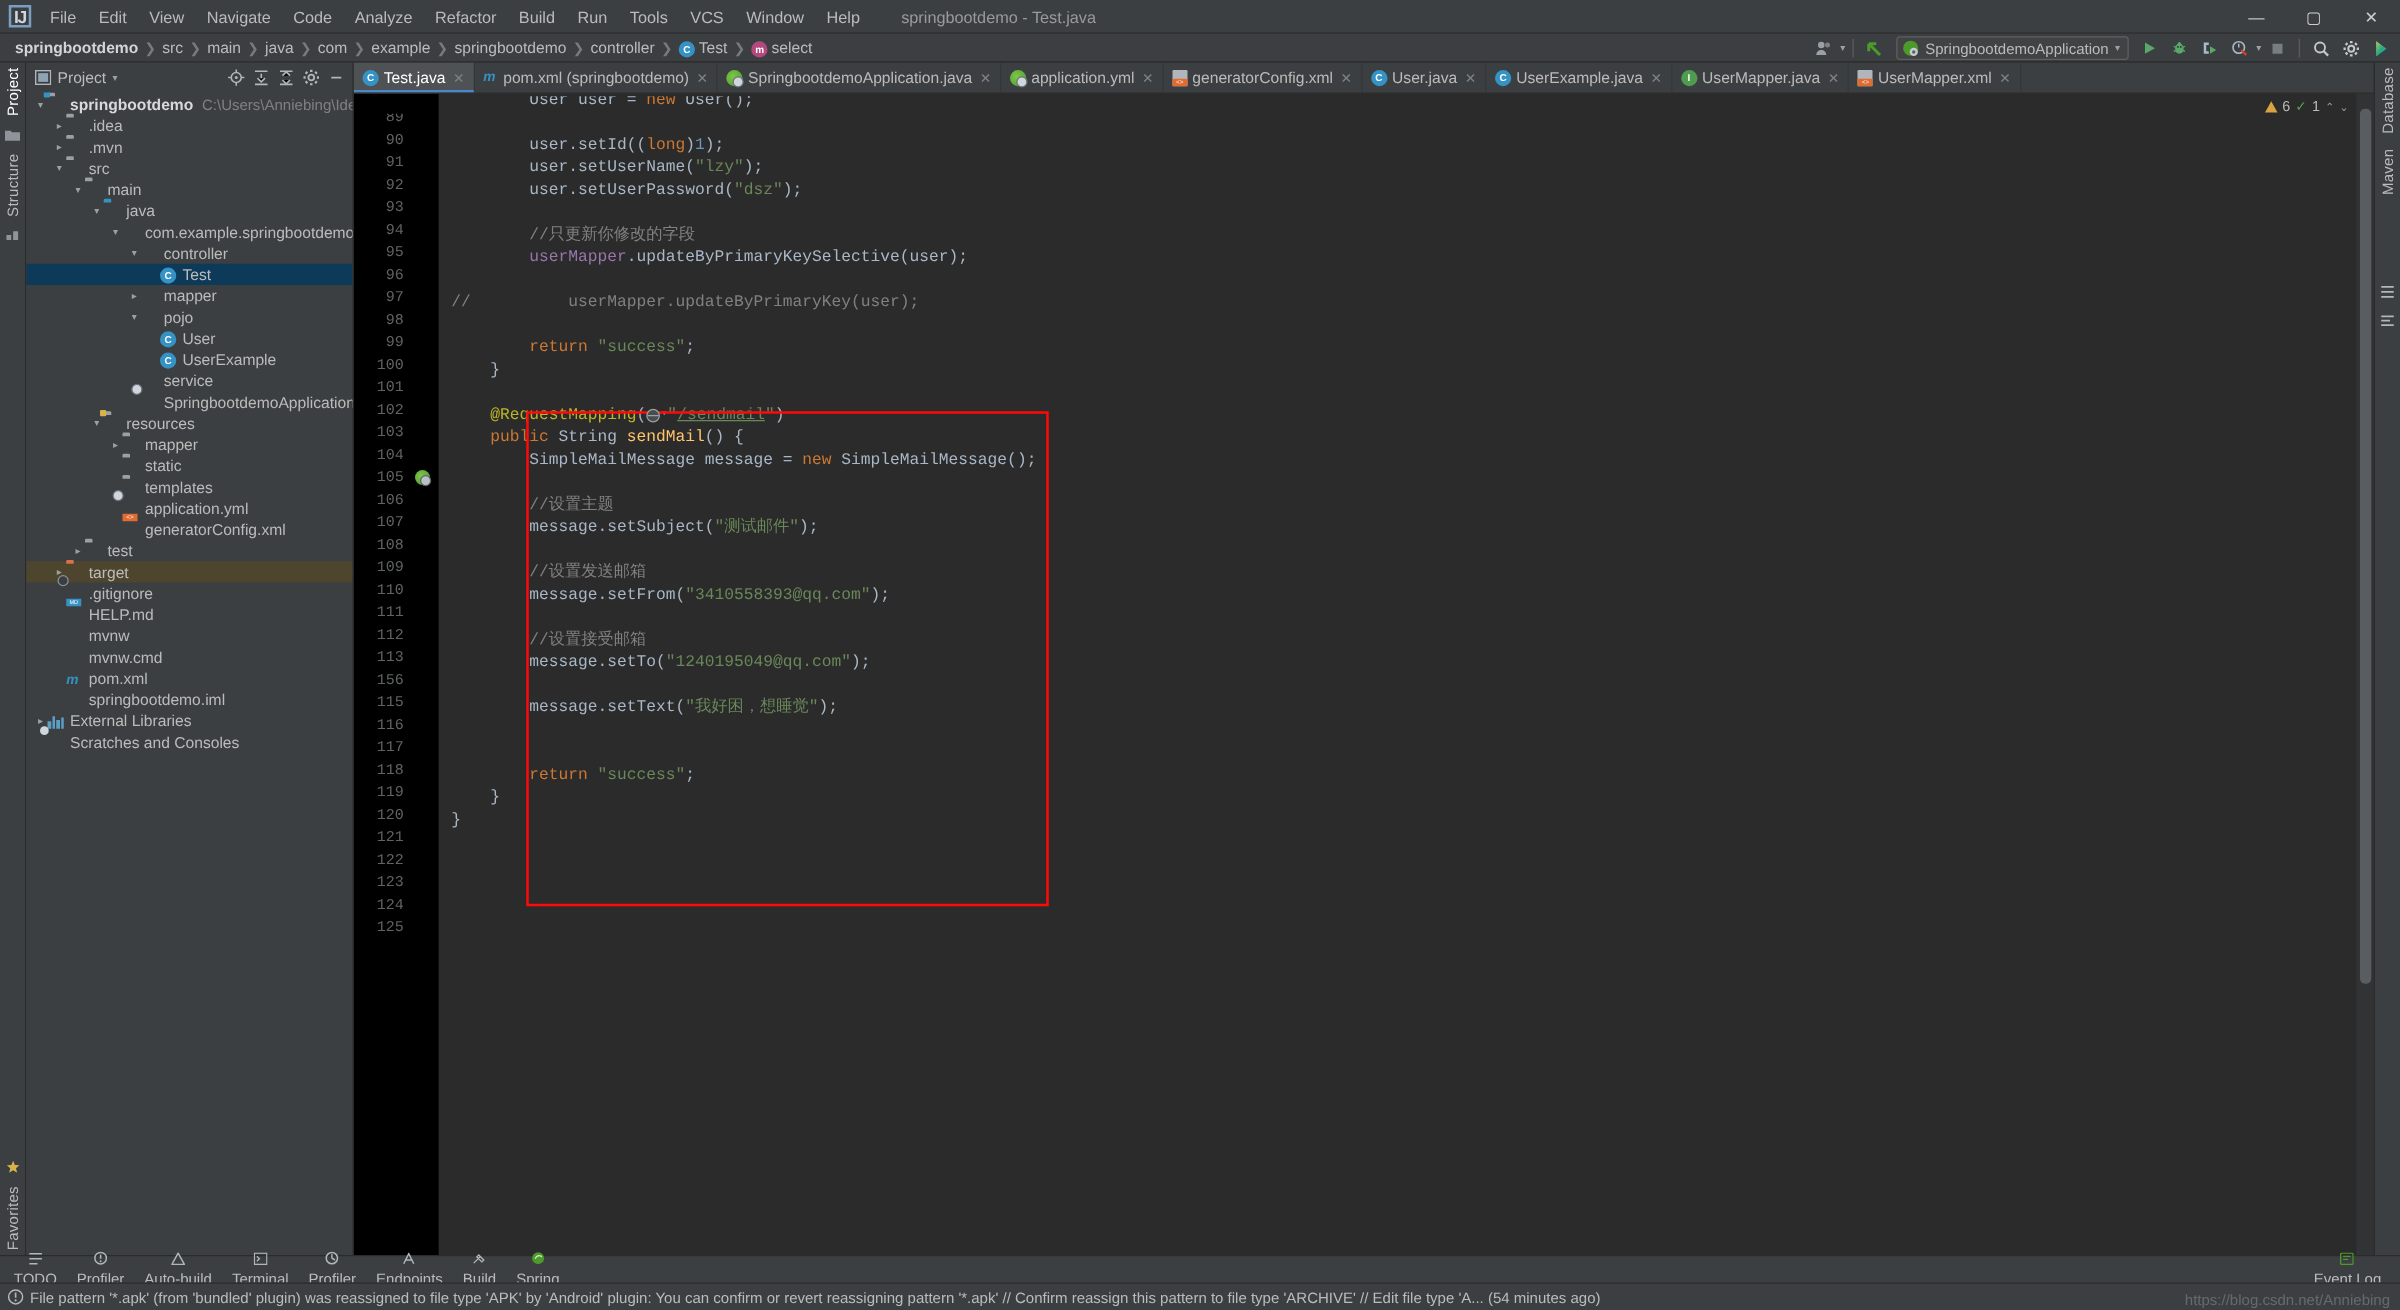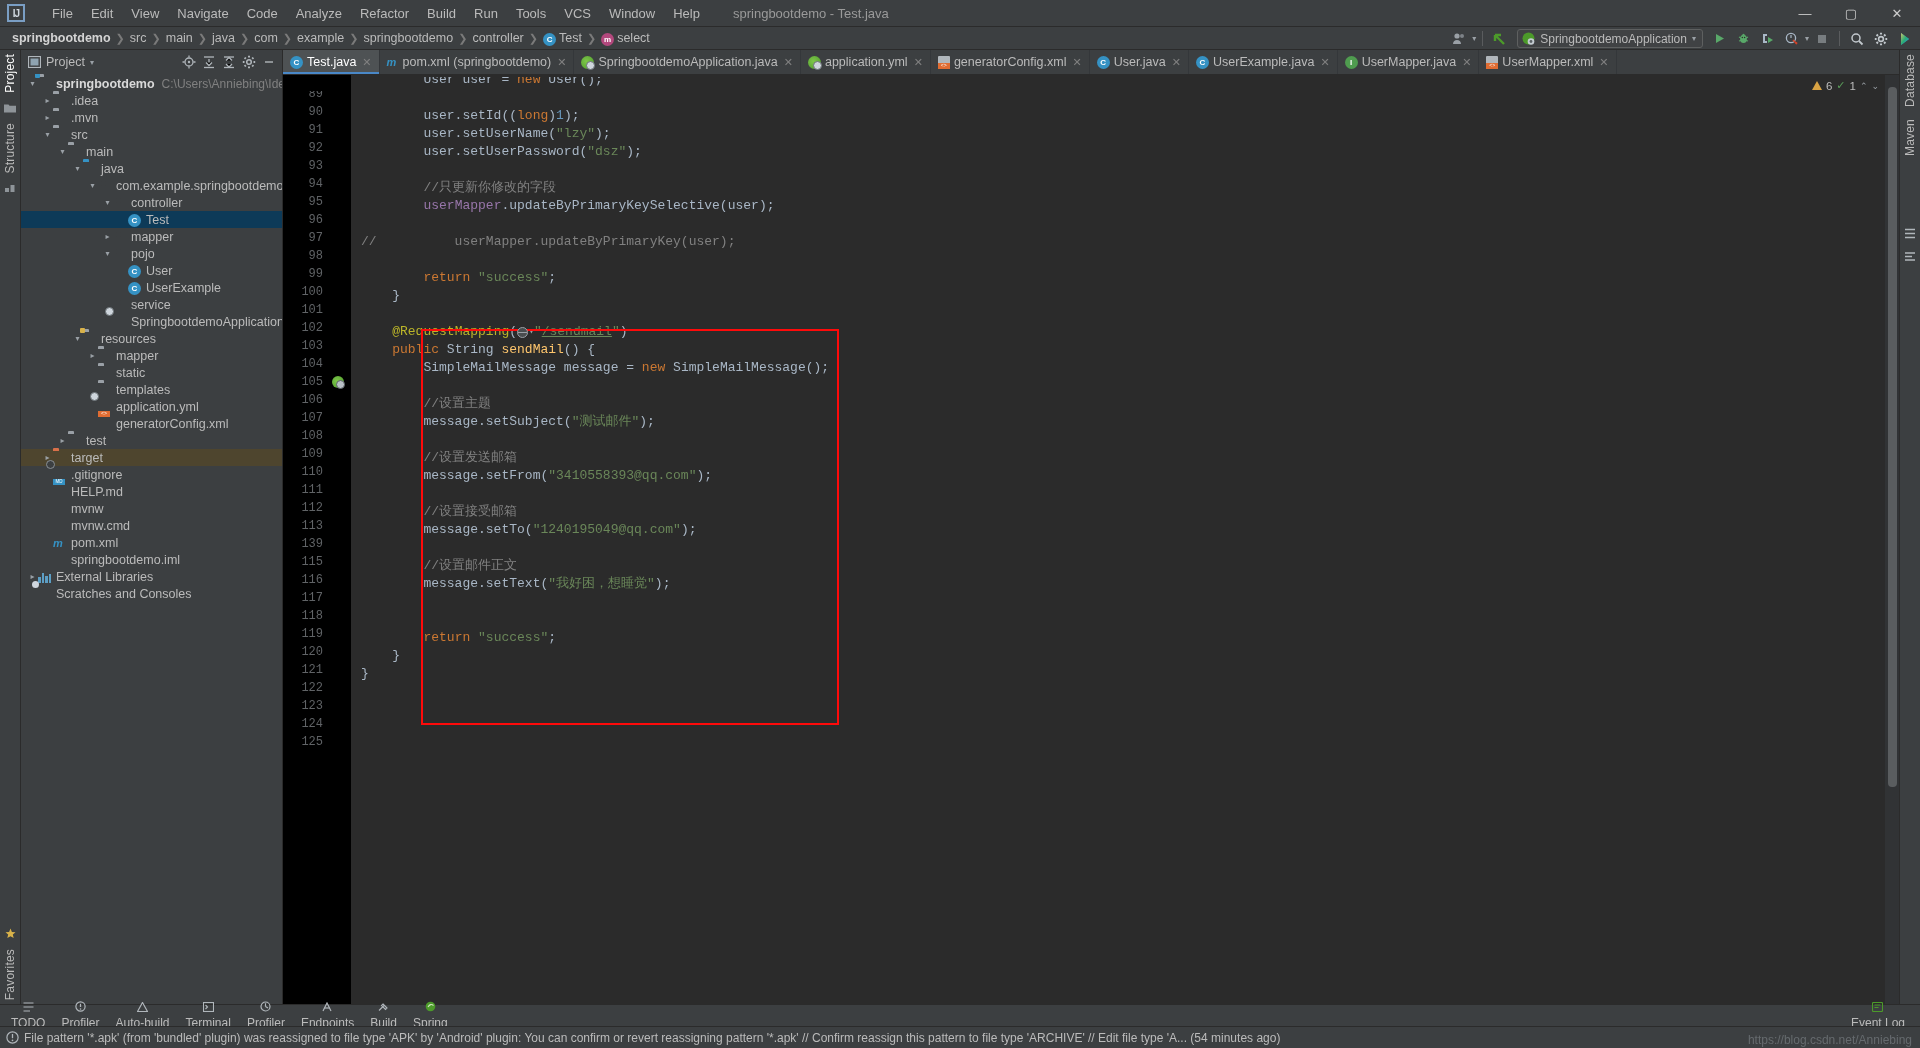--- a/index.html
+++ b/index.html
@@ -12,22 +12,22 @@
     -webkit-font-smoothing:antialiased;
   }
   .ide { width:1920px; height:1048px; display:flex; flex-direction:column; }
 
   
   .titlebar {
     height:27px; background:#3c3f41; display:flex; align-items:center;
     border-bottom:1px solid #2b2b2b; flex:0 0 27px; position:relative;
   }
   .ij-logo {
-    width:18px; height:18px; margin:0 18px 0 7px; border:2px solid #7a9ec4;
-    color:#cfd6dd; font-size:10px; font-weight:bold; display:flex;
+    width:18px; height:18px; margin:0 6px 0 7px; border:2px solid #7a9ec4;
+    color:#cfd6dd; font-size:14px; font-weight:bold; display:flex;
     align-items:center; justify-content:center; letter-spacing:-1px;
     background:#3c3f41;
   }
   .menu { display:flex; align-items:center; gap:0px; }
   .menu-item {
     padding:4px 9px; color:#bbbbbb; font-size:13px; cursor:default;
     white-space:nowrap;
   }
   .win-title {
     margin-left:24px; color:#9a9a9a; font-size:13px; white-space:nowrap;
@@ -840,21 +840,21 @@
             <div class="gline">104</div>
             <div class="gline">105<span class="grun"></span><span class="gfold">−</span></div>
             <div class="gline">106</div>
             <div class="gline">107</div>
             <div class="gline">108</div>
             <div class="gline">109</div>
             <div class="gline">110</div>
             <div class="gline">111</div>
             <div class="gline">112</div>
             <div class="gline">113</div>
-            <div class="gline">139</div>
+            <div class="gline">156</div>
             <div class="gline">115</div>
             <div class="gline">116</div>
             <div class="gline">117</div>
             <div class="gline">118</div>
             <div class="gline">119</div>
             <div class="gline">120</div>
             <div class="gline">121</div>
             <div class="gline">122</div>
             <div class="gline">123<span class="gfold">−</span></div>
             <div class="gline">124</div>
@@ -882,21 +882,20 @@
             <div class="cline">&nbsp;</div>
             <div class="cline"><span class="cmt">        //设置主题</span></div>
             <div class="cline"><span class="txt">        message.setSubject(</span><span class="str">"测试邮件"</span><span class="txt">);</span></div>
             <div class="cline">&nbsp;</div>
             <div class="cline"><span class="cmt">        //设置发送邮箱</span></div>
             <div class="cline"><span class="txt">        message.setFrom(</span><span class="str">"3410558393@qq.com"</span><span class="txt">);</span></div>
             <div class="cline">&nbsp;</div>
             <div class="cline"><span class="cmt">        //设置接受邮箱</span></div>
             <div class="cline"><span class="txt">        message.setTo(</span><span class="str">"1240195049@qq.com"</span><span class="txt">);</span></div>
             <div class="cline">&nbsp;</div>
-            <div class="cline"><span class="cmt">        //设置邮件正文</span></div>
             <div class="cline"><span class="txt">        message.setText(</span><span class="str">"我好困，想睡觉"</span><span class="txt">);</span></div>
             <div class="cline">&nbsp;</div>
             <div class="cline">&nbsp;</div>
             <div class="cline"><span class="txt">        </span><span class="kw">return </span><span class="str">"success"</span><span class="txt">;</span></div>
             <div class="cline"><span class="txt">    }</span></div>
             <div class="cline"><span class="txt">}</span></div>
             <div class="cline">&nbsp;</div>
           </div>
 
         <div class="inspect-widget">

